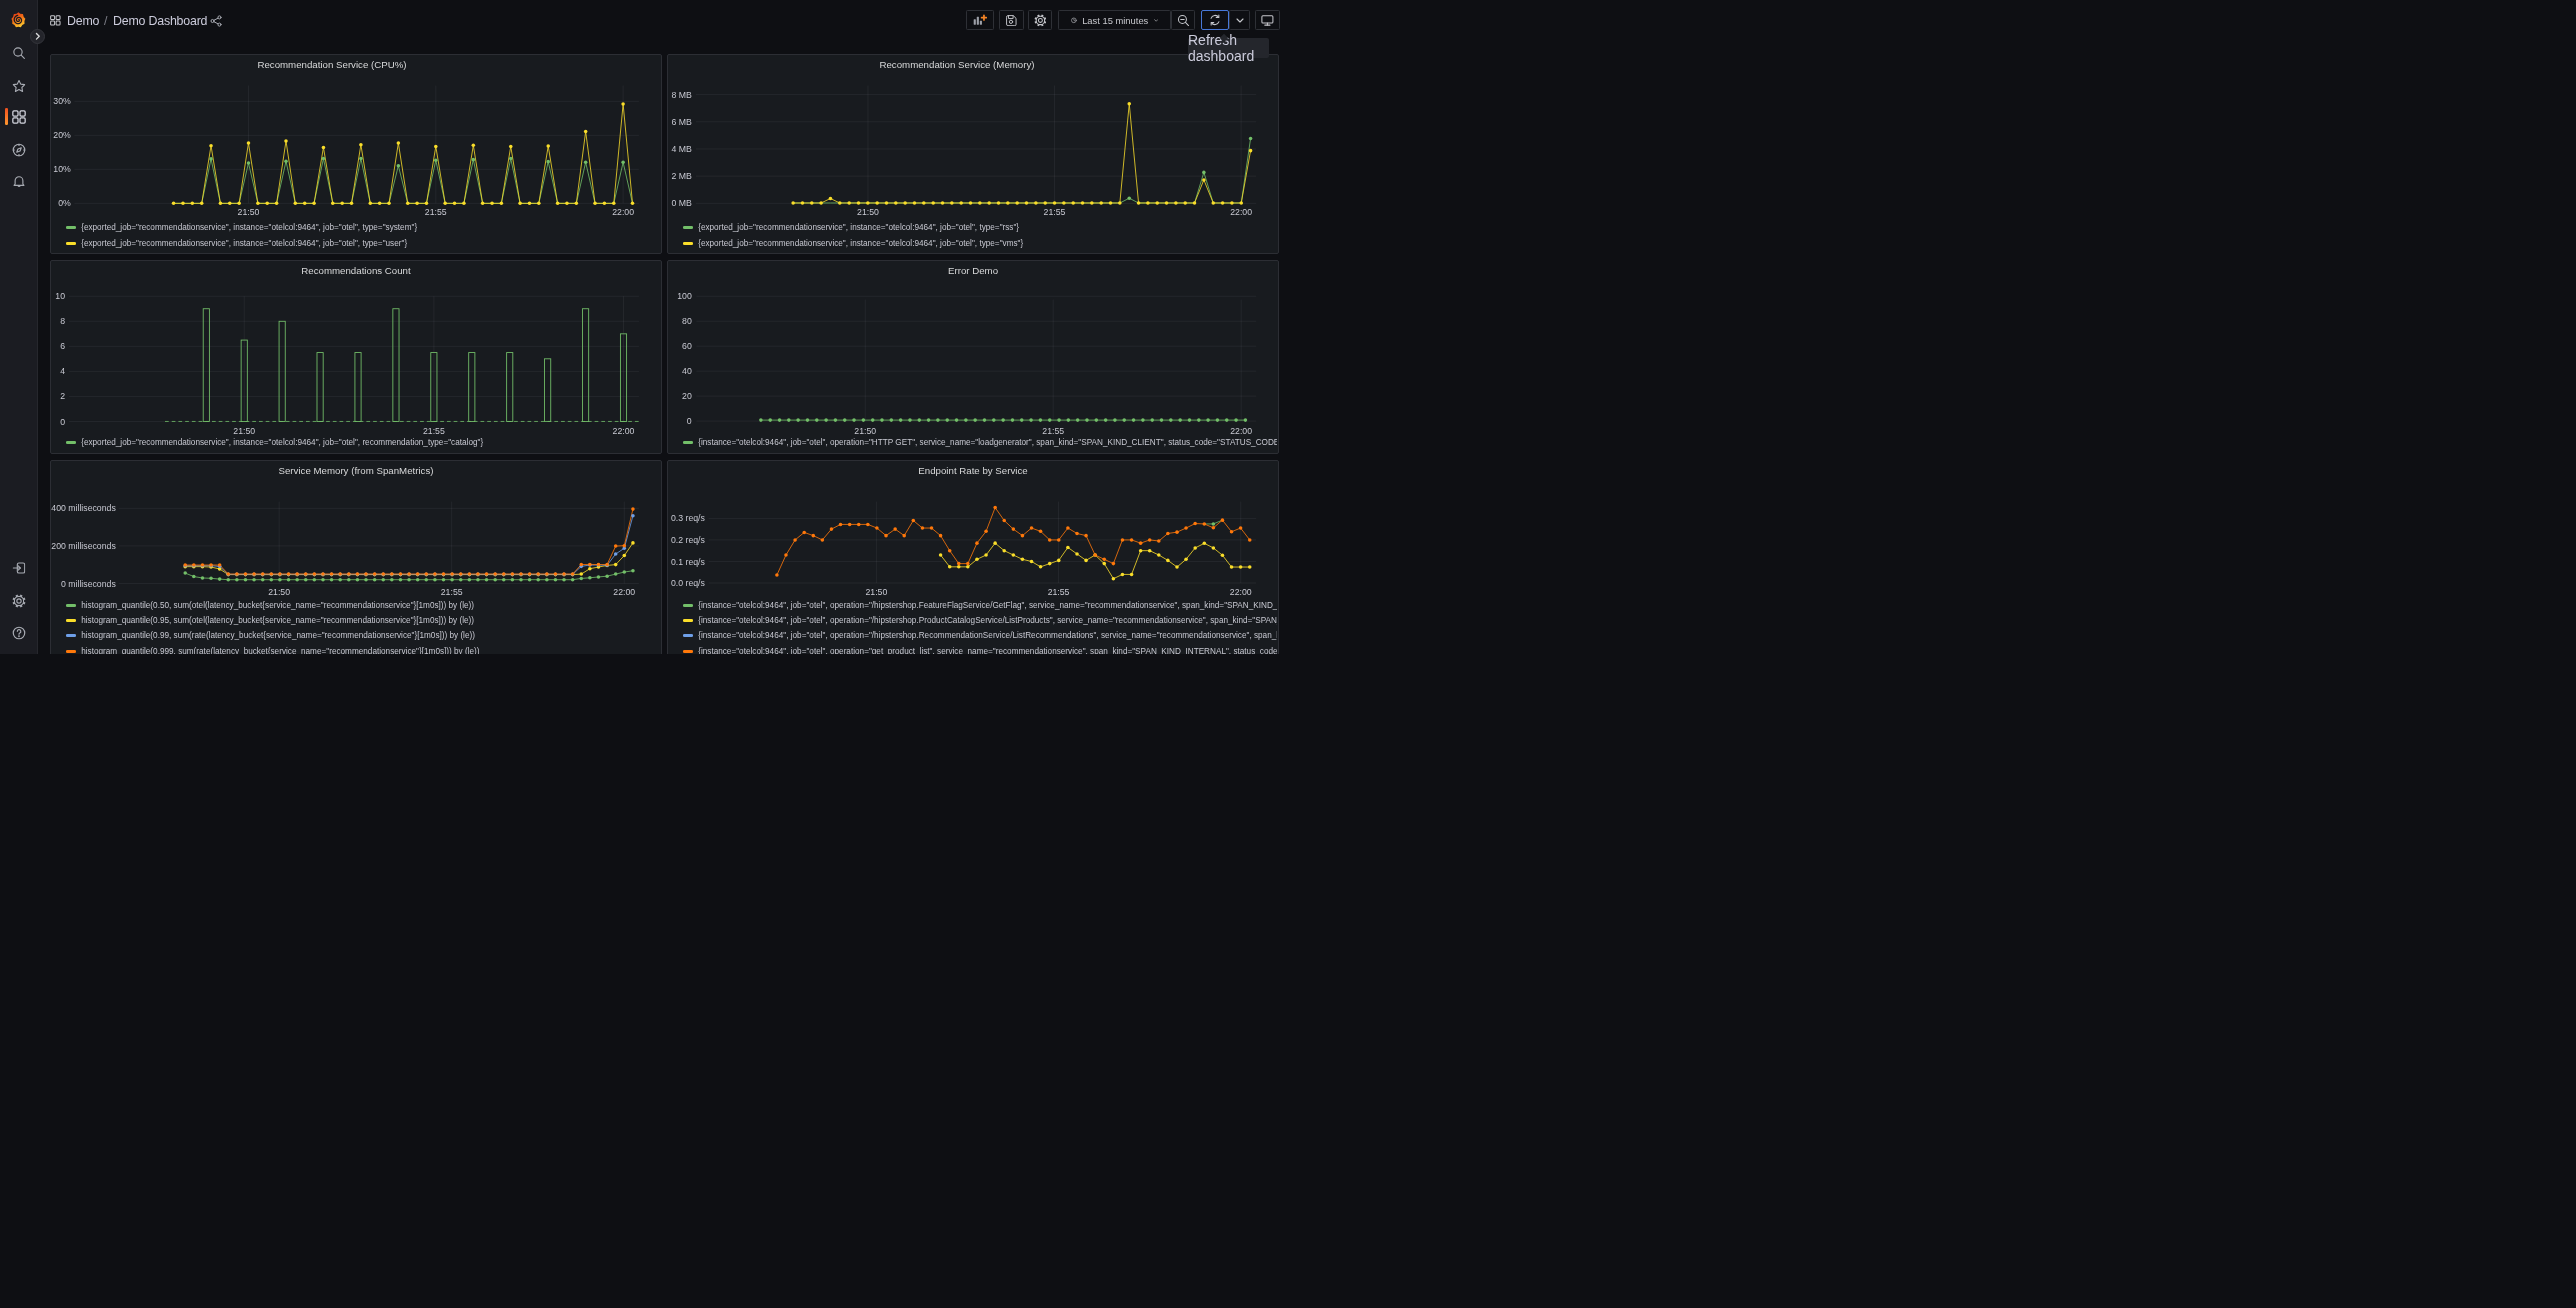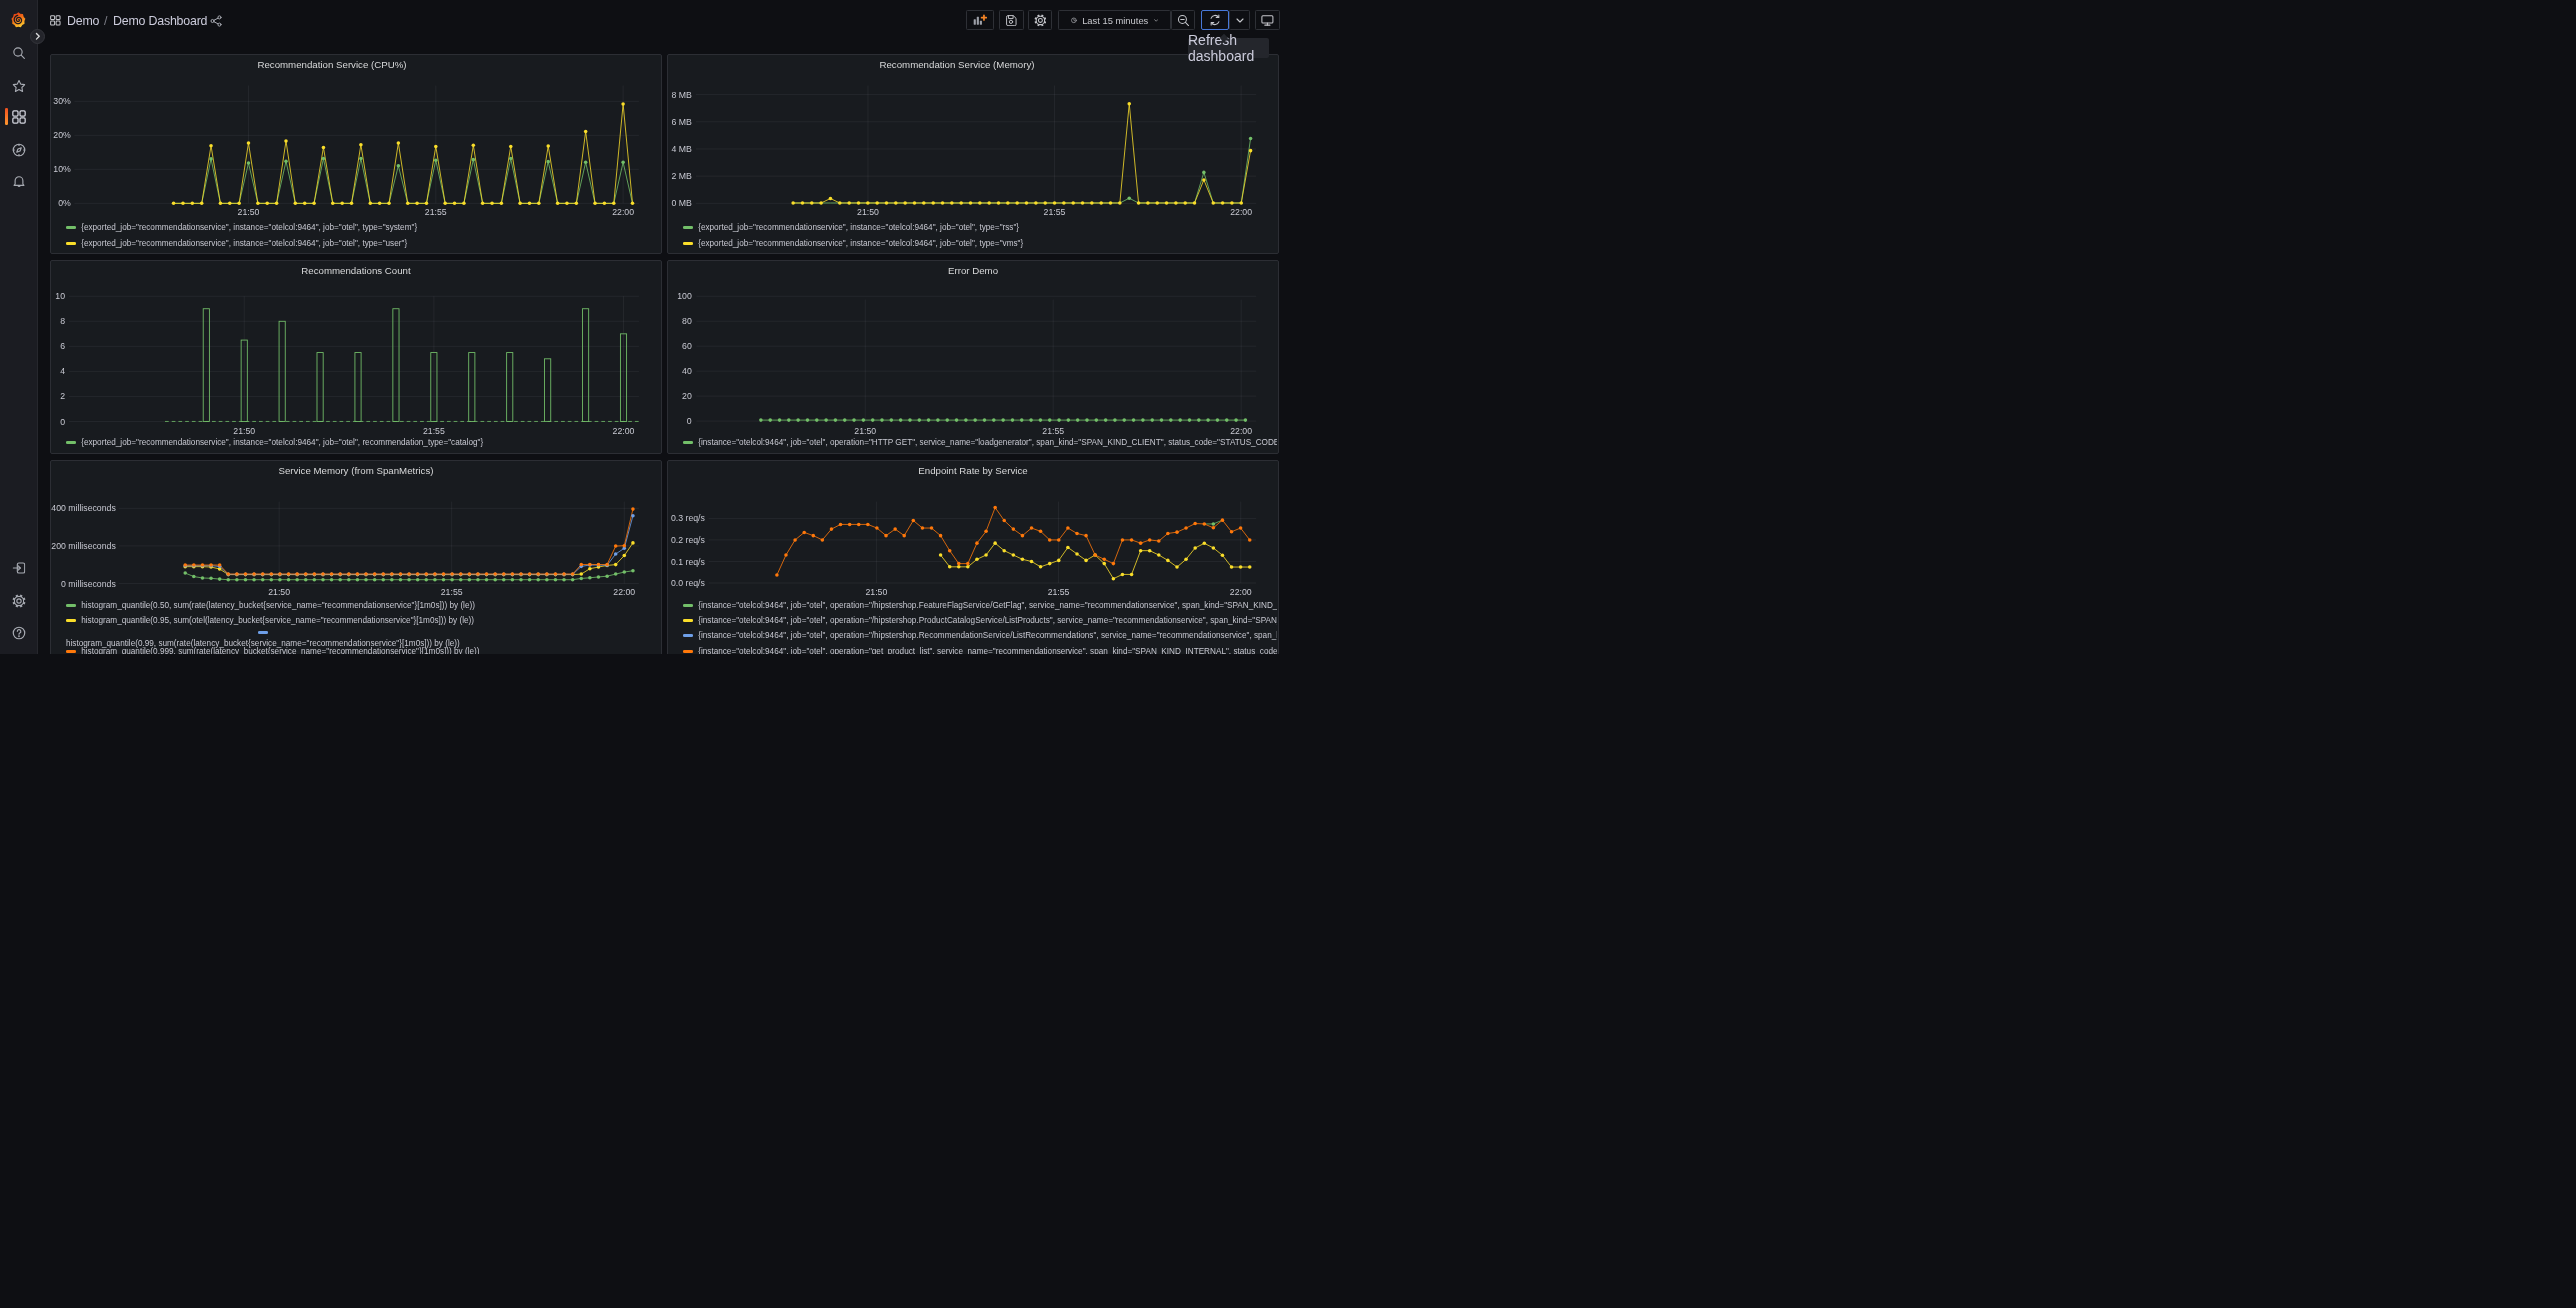--- a/index.html
+++ b/index.html
@@ -670,27 +670,27 @@
     <div class="lgrow" style="left:66px;top:438px;">
       <span class="sw" style="background:#73BF69"></span>
       <span class="lgt">{exported_job="recommendationservice", instance="otelcol:9464", job="otel", recommendation_type="catalog"}</span>
     </div>
     <div class="lgrow" style="left:683px;top:438px;width:594px;">
       <span class="sw" style="background:#73BF69"></span>
       <span class="lgt">{instance="otelcol:9464", job="otel", operation="HTTP GET", service_name="loadgenerator", span_kind="SPAN_KIND_CLIENT", status_code="STATUS_CODE_ERROR"}</span>
     </div>
     <div class="lgrow" style="left:66px;top:601px;">
       <span class="sw" style="background:#73BF69"></span>
-      <span class="lgt">histogram_quantile(0.50, sum(rate(latency_bucket{service_name="recommendationservice"}[1m0s])) by (le))</span>
+      <span class="lgt">histogram_quantile(0.50, sum(otel(latency_bucket{service_name="recommendationservice"}[1m0s])) by (le))</span>
     </div>
     <div class="lgrow" style="left:66px;top:616px;">
       <span class="sw" style="background:#FADE2A"></span>
       <span class="lgt">histogram_quantile(0.95, sum(otel(latency_bucket{service_name="recommendationservice"}[1m0s])) by (le))</span>
     </div>
-    <div class="lgrow" style="left:66px;top:631px;flex-direction:column;">
+    <div class="lgrow" style="left:66px;top:631px;">
       <span class="sw" style="background:#6E9FE8"></span>
       <span class="lgt">histogram_quantile(0.99, sum(rate(latency_bucket{service_name="recommendationservice"}[1m0s])) by (le))</span>
     </div>
     <div class="lgrow" style="left:66px;top:647px;">
       <span class="sw" style="background:#FF780A"></span>
       <span class="lgt">histogram_quantile(0.999, sum(rate(latency_bucket{service_name="recommendationservice"}[1m0s])) by (le))</span>
     </div>
     <div class="lgrow" style="left:683px;top:601px;width:594px;">
       <span class="sw" style="background:#73BF69"></span>
       <span class="lgt">{instance="otelcol:9464", job="otel", operation="/hipstershop.FeatureFlagService/GetFlag", service_name="recommendationservice", span_kind="SPAN_KIND_SERVER", status_code="STATUS_CODE_UNSET"}</span>

